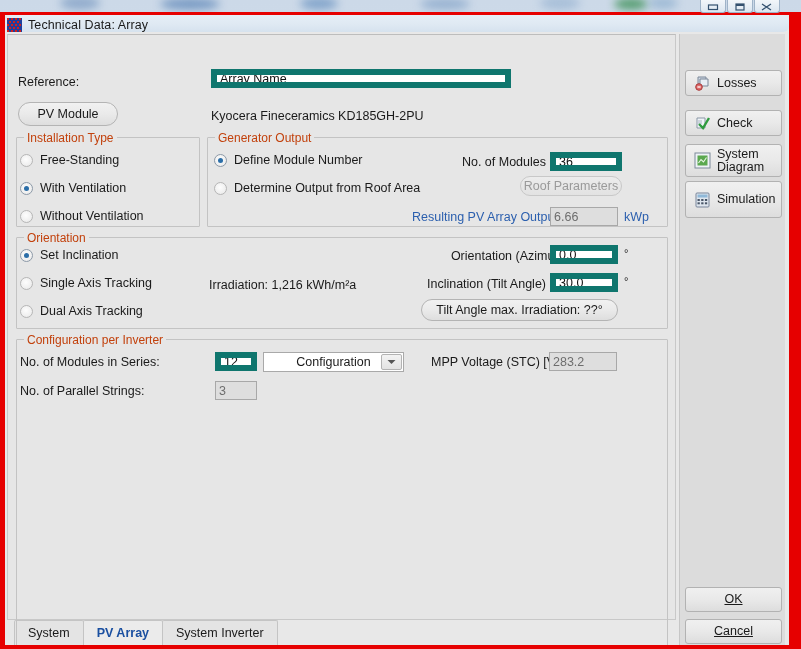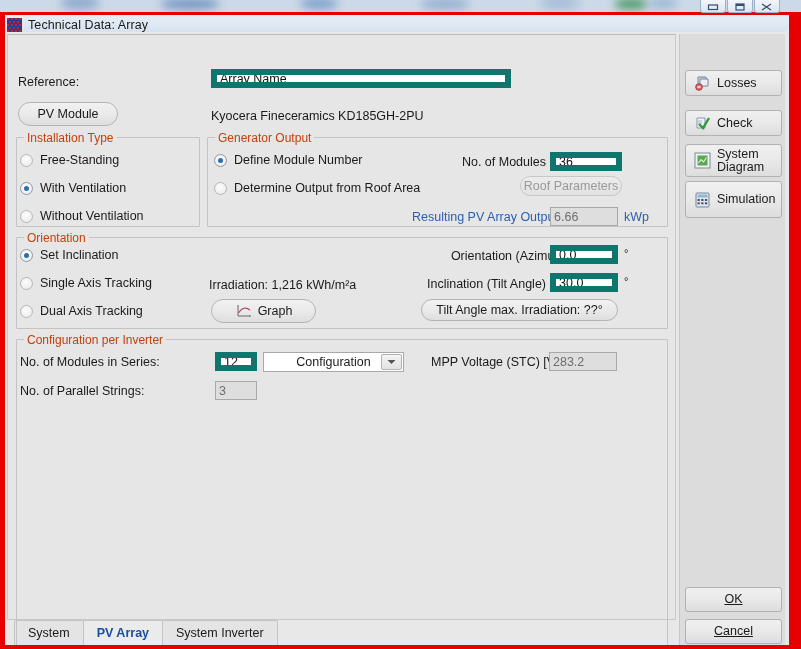--- a/index.html
+++ b/index.html
@@ -336,31 +336,20 @@
           <span class="rdot"></span>
           <span class="rtxt">Single Axis Tracking</span>
         </div>
         <div class="radio" style="left:12px; top:269px;">
           <span class="rdot"></span>
           <span class="rtxt">Dual Axis Tracking</span>
         </div>
 
         <div class="lbl" style="left:201px; top:243px;">Irradiation: 1,216 kWh/m²a</div>
 
-        <div class="btn" style="left:203px; top:264px; width:105px; height:24px;">
-          <span class="ic">
-            <svg width="17" height="15" viewBox="0 0 17 15">
-              <path d="M3 1 L3 12 L16 12" stroke="#6b6b6b" stroke-width="1" fill="none"></path>
-              <path d="M14 11.5 L16 12 L14 12.5 Z" fill="#6b6b6b"></path>
-              <path d="M2.5 2.5 L3 1 L3.5 2.5 Z" fill="#6b6b6b"></path>
-              <path d="M3.5 9 C7 3.5, 11 3, 15 6" stroke="#b04a66" stroke-width="1.1" fill="none"></path>
-            </svg>
-          </span>
-          <span>Graph</span>
-        </div>
 
         <div class="lbl r" style="left:425px; top:214px; width:136px;">Orientation (Azimuth)</div>
         <input class="tfield" style="left: 542px; top: 210px; width: 68px;" value="0.0">
         <div class="lbl" style="left:616px; top:212px; font-size:11px;">°</div>
 
         <div class="lbl r" style="left:402px; top:242px; width:136px;">Inclination (Tilt Angle)</div>
         <input class="tfield" style="left: 542px; top: 238px; width: 68px;" value="30.0">
         <div class="lbl" style="left:616px; top:240px; font-size:11px;">°</div>
 
         <div class="btn" style="left:413px; top:264px; width:197px; height:22px;">Tilt Angle max. Irradiation: ??°</div>

